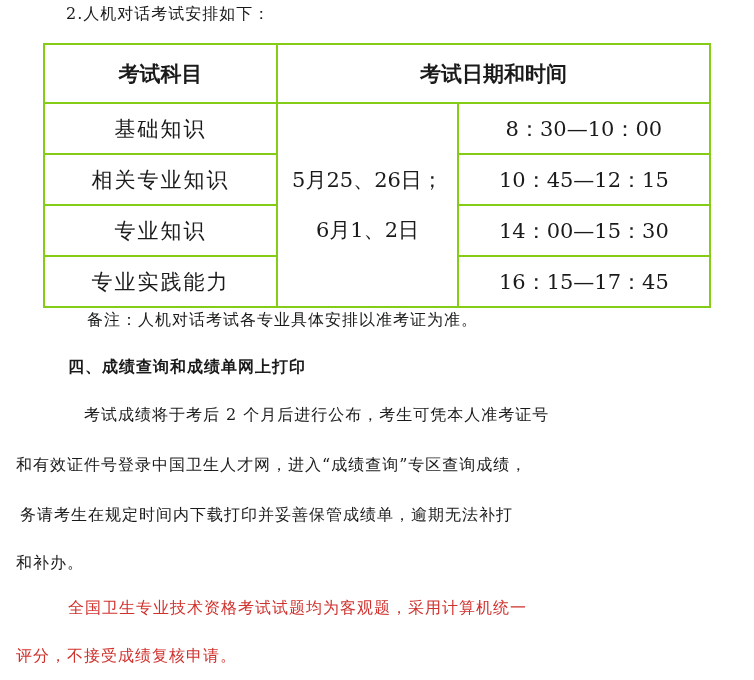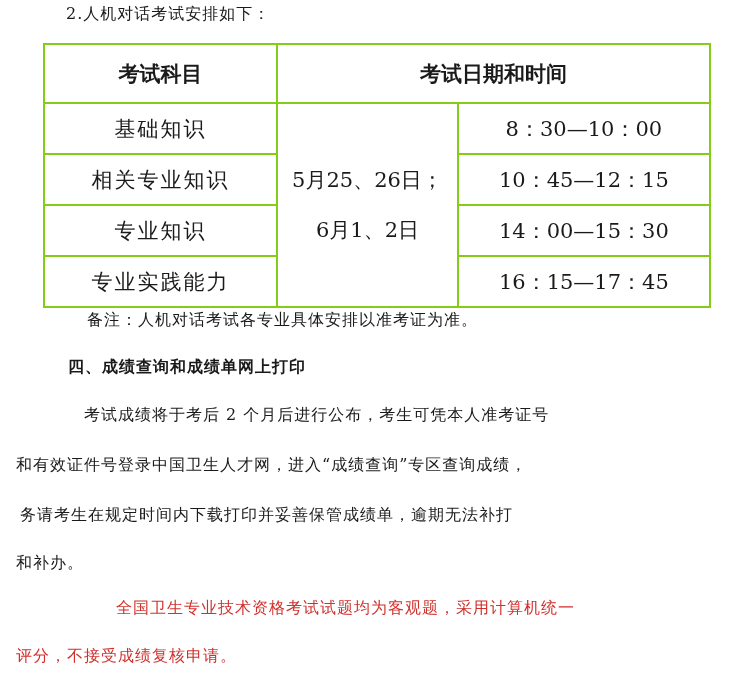--- a/index.html
+++ b/index.html
@@ -64,14 +64,14 @@
 
 <div class="line" style="left:68px; top:310px;margin-left:19px;">备注：人机对话考试各专业具体安排以准考证为准。</div>
 
 <div class="line bold" style="left:68px; top:357px;">四、成绩查询和成绩单网上打印</div>
 
 <div class="line" style="left:68px; top:405px;margin-left:16px;">考试成绩将于考后 2 个月后进行公布，考生可凭本人准考证号</div>
 <div class="line" style="left:16px; top:455px;">和有效证件号登录中国卫生人才网，进入“成绩查询”专区查询成绩，</div>
 <div class="line" style="left:20px; top:505px;">务请考生在规定时间内下载打印并妥善保管成绩单，逾期无法补打</div>
 <div class="line" style="left:16px; top:553px;">和补办。</div>
 
-<div class="line red" style="left:68px; top:598px;margin-left:48px;">全国卫生专业技术资格考试试题均为客观题，采用计算机统一</div>
+<div class="line red" style="left:68px; top:598px;">全国卫生专业技术资格考试试题均为客观题，采用计算机统一</div>
 <div class="line red" style="left:16px; top:646px;">评分，不接受成绩复核申请。</div>
 
 </body></html>

